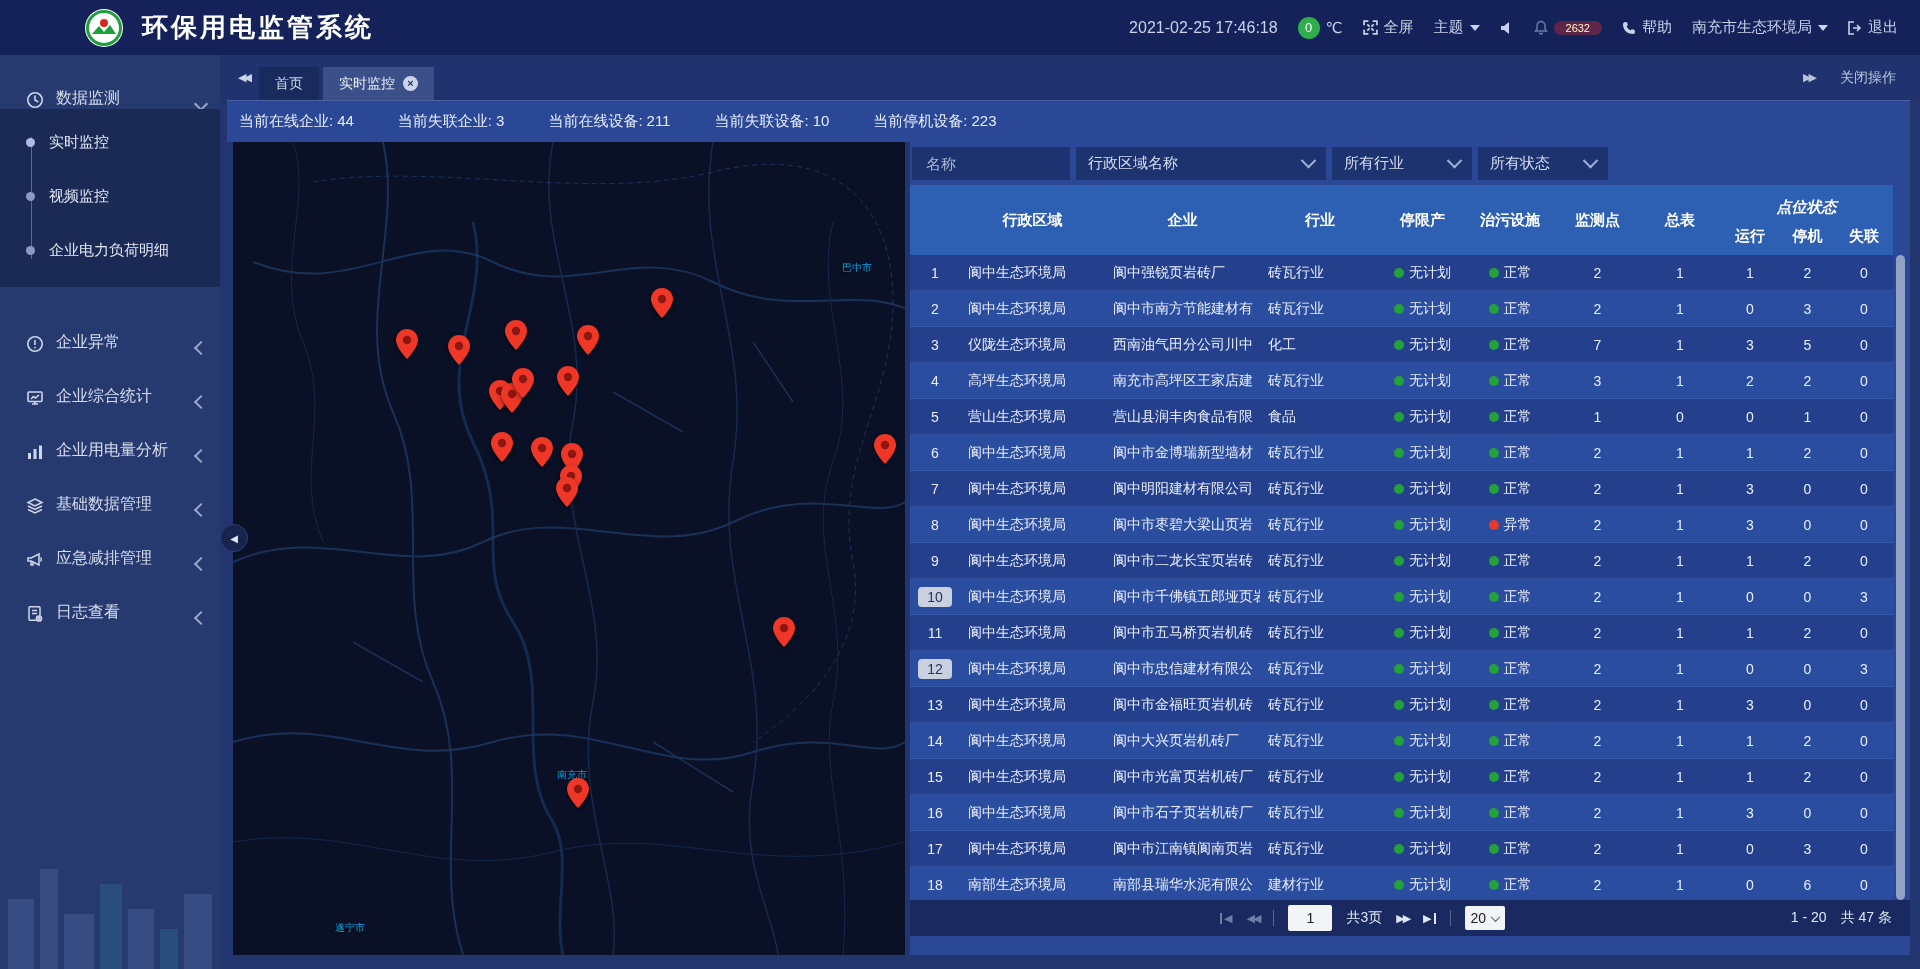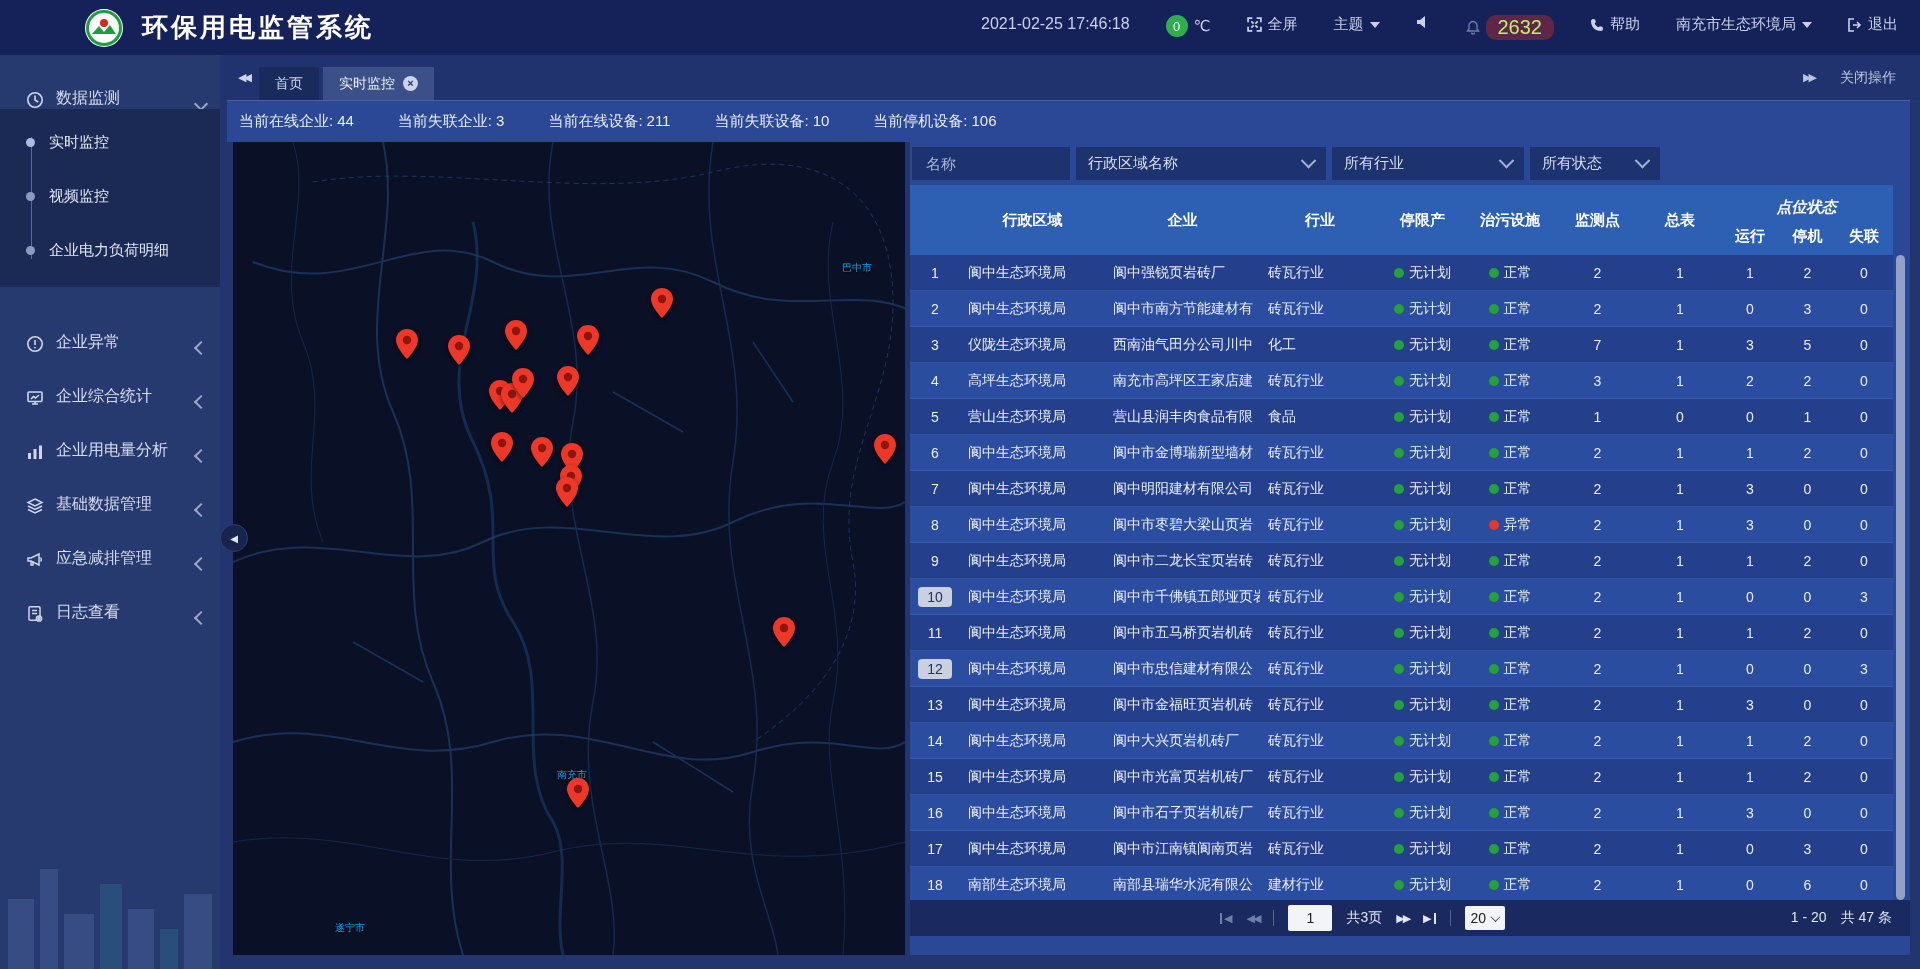--- a/index.html
+++ b/index.html
@@ -1,24 +1,24 @@
 <!DOCTYPE html>
 <html><head>
 <meta charset="utf-8">
 <style>
   html,body{margin:0;padding:0;width:1920px;height:969px;overflow:hidden;
     font-family:"Liberation Sans","DejaVu Sans",sans-serif;background:#22356f;color:#e8edf8;}
   
   #hdr{position:absolute;left:0;top:0;width:1920px;height:55px;background:#15225a;display:flex;align-items:center;z-index:30}
   #hdr .logo{margin-left:84px;width:40px;height:40px}
   #hdr .title{margin-left:18px;font-size:26px;font-weight:bold;letter-spacing:3px;color:#fff}
-  #hdr .right{margin-left:auto;margin-right:22px;display:flex;align-items:flex-start;gap:36px;font-size:15px;color:#c9d2ea}
+  #hdr .right{margin-left:auto;margin-right:22px;display:flex;align-items:center;gap:20px;font-size:15px;color:#c9d2ea}
   .tempbadge{width:22px;height:22px;border-radius:50%;background:#2fae4e;color:#fff;display:flex;align-items:center;justify-content:center;font-size:13px}
   .hitem{display:flex;align-items:center;gap:6px;cursor:pointer}
-  .pill{background:#5e2747;color:#bef264;border-radius:10px;padding:1px 12px;font-size:20px}
+  .pill{background:#5e2747;color:#fef9c3;border-radius:10px;padding:1px 12px;font-size:11px}
   .caret{width:0;height:0;border-left:5px solid transparent;border-right:5px solid transparent;border-top:6px solid #c9d2ea}
   
   #side{position:absolute;left:0;top:55px;width:220px;height:914px;background:#273a70;z-index:20}
   .mitem{display:flex;align-items:flex-end;height:54px;padding:0 14px 0 26px;font-size:16px;color:#d6dcee;cursor:pointer}
   .mitem svg{margin-right:12px;flex:none}
   .mitem .lbl{flex:1}
   .chev{width:8px;height:8px;border-right:2px solid #9aa7cb;border-bottom:2px solid #9aa7cb;flex:none}
   .chev.down{transform:rotate(45deg)}
   .chev.left{transform:rotate(135deg)}
   #submenu{background:#1b2a55;padding:6px 0 10px 0;position:relative}
@@ -45,21 +45,21 @@
   .citylabel{position:absolute;transform:translate(-50%,-50%);color:#0ea5e9;font-size:10px;white-space:nowrap;text-shadow:0 1px 2px #000}
   .pin{position:absolute;width:22px;height:30px;transform:translate(-50%,-100%);filter:drop-shadow(0 2px 2px rgba(0,0,0,.5))}
   #maptoggle{position:absolute;left:220px;top:524px;width:26px;height:26px;border-radius:50%;background:#17244e;border:1px solid #2c3d73;color:#dfe6f5;display:flex;align-items:center;justify-content:center;font-size:10px;z-index:25;cursor:pointer}
   
   #panel{position:absolute;left:910px;top:142px;width:1000px;height:813px;background:#2b4897}
   .filters{position:absolute;left:2px;top:5px;display:flex;gap:6px}
   .fbox{height:33px;background:#1d336f;display:flex;align-items:center;padding:0 12px;box-sizing:border-box;color:#d6ddf0;font-size:15px}
   .fbox input{background:transparent;border:none;outline:none;color:#d6ddf0;font-size:15px;width:100%;font-family:inherit}
   .fbox input::placeholder{color:#aab6d6}
   .fchev{width:9px;height:9px;border-right:2px solid #9fb0d8;border-bottom:2px solid #9fb0d8;transform:rotate(45deg) translate(-2px,-2px);margin-left:auto}
-  .f-name{width:158px}.f-region{width:250px}.f-industry{width:192px}.f-status{width:130px}
+  .f-name{width:158px}.f-region{width:250px}.f-industry{width:140px}.f-status{width:130px}
   
   #thead{position:absolute;left:0;top:43px;width:983px;height:70px;background:#2d5fb2;display:flex;font-size:15px;font-weight:bold;color:#fff}
   .th{display:flex;align-items:center;justify-content:center}
   .c-num{width:50px}.c-region{width:145px}.c-company{width:155px}.c-industry{width:120px}
   .c-limit{width:85px}.c-facility{width:90px}.c-points{width:85px}.c-meter{width:80px}
   .c-run{width:60px}.c-stop{width:55px}.c-lost{width:58px}
   .th-group{width:173px;display:flex;flex-direction:column;justify-content:center}
   .g-title{text-align:center;font-style:italic;font-size:15px;padding-top:6px}
   .g-cols{display:flex;margin-top:7px}
   .g-cols .th{height:24px}
@@ -249,21 +249,21 @@
 
 <div id="stats">
   <div class="stat"><span>当前在线企业:</span><span>44</span></div>
 
   <div class="stat"><span>当前失联企业:</span><span>3</span></div>
 
   <div class="stat"><span>当前在线设备:</span><span>211</span></div>
 
   <div class="stat"><span>当前失联设备:</span><span>10</span></div>
 
-  <div class="stat"><span>当前停机设备:</span><span>106</span></div>
+  <div class="stat"><span>当前停机设备:</span><span>223</span></div>
 </div>
 
 <div id="map">
   <svg width="672" height="813" viewBox="0 0 672 813" style="position:absolute;left:0;top:0">
     <path d="M20 120 C120 160 180 80 260 120 C340 160 400 100 480 140 C560 180 620 140 680 170" stroke="#1b3057" stroke-width="2" fill="none"></path>
     <path d="M0 420 C90 380 170 440 250 400 C330 360 420 420 500 380 C580 340 640 380 672 360" stroke="#1b3057" stroke-width="2" fill="none"></path>
     <path d="M150 0 C170 90 120 180 160 270 C200 360 160 450 200 540 C240 630 200 720 230 813" stroke="#1b3057" stroke-width="2" fill="none"></path>
     <path d="M320 0 C300 100 360 180 340 280 C320 380 380 460 360 560 C340 660 390 740 380 813" stroke="#18294e" stroke-width="1.5" fill="none"></path>
     <path d="M480 0 C460 120 520 200 500 320 C480 440 540 520 520 640 C505 720 540 770 545 813" stroke="#18294e" stroke-width="1.5" fill="none"></path>
     <path d="M0 600 C100 570 160 630 260 600 C360 570 430 640 520 610 C600 585 640 620 672 600" stroke="#1b3057" stroke-width="2" fill="none"></path>

